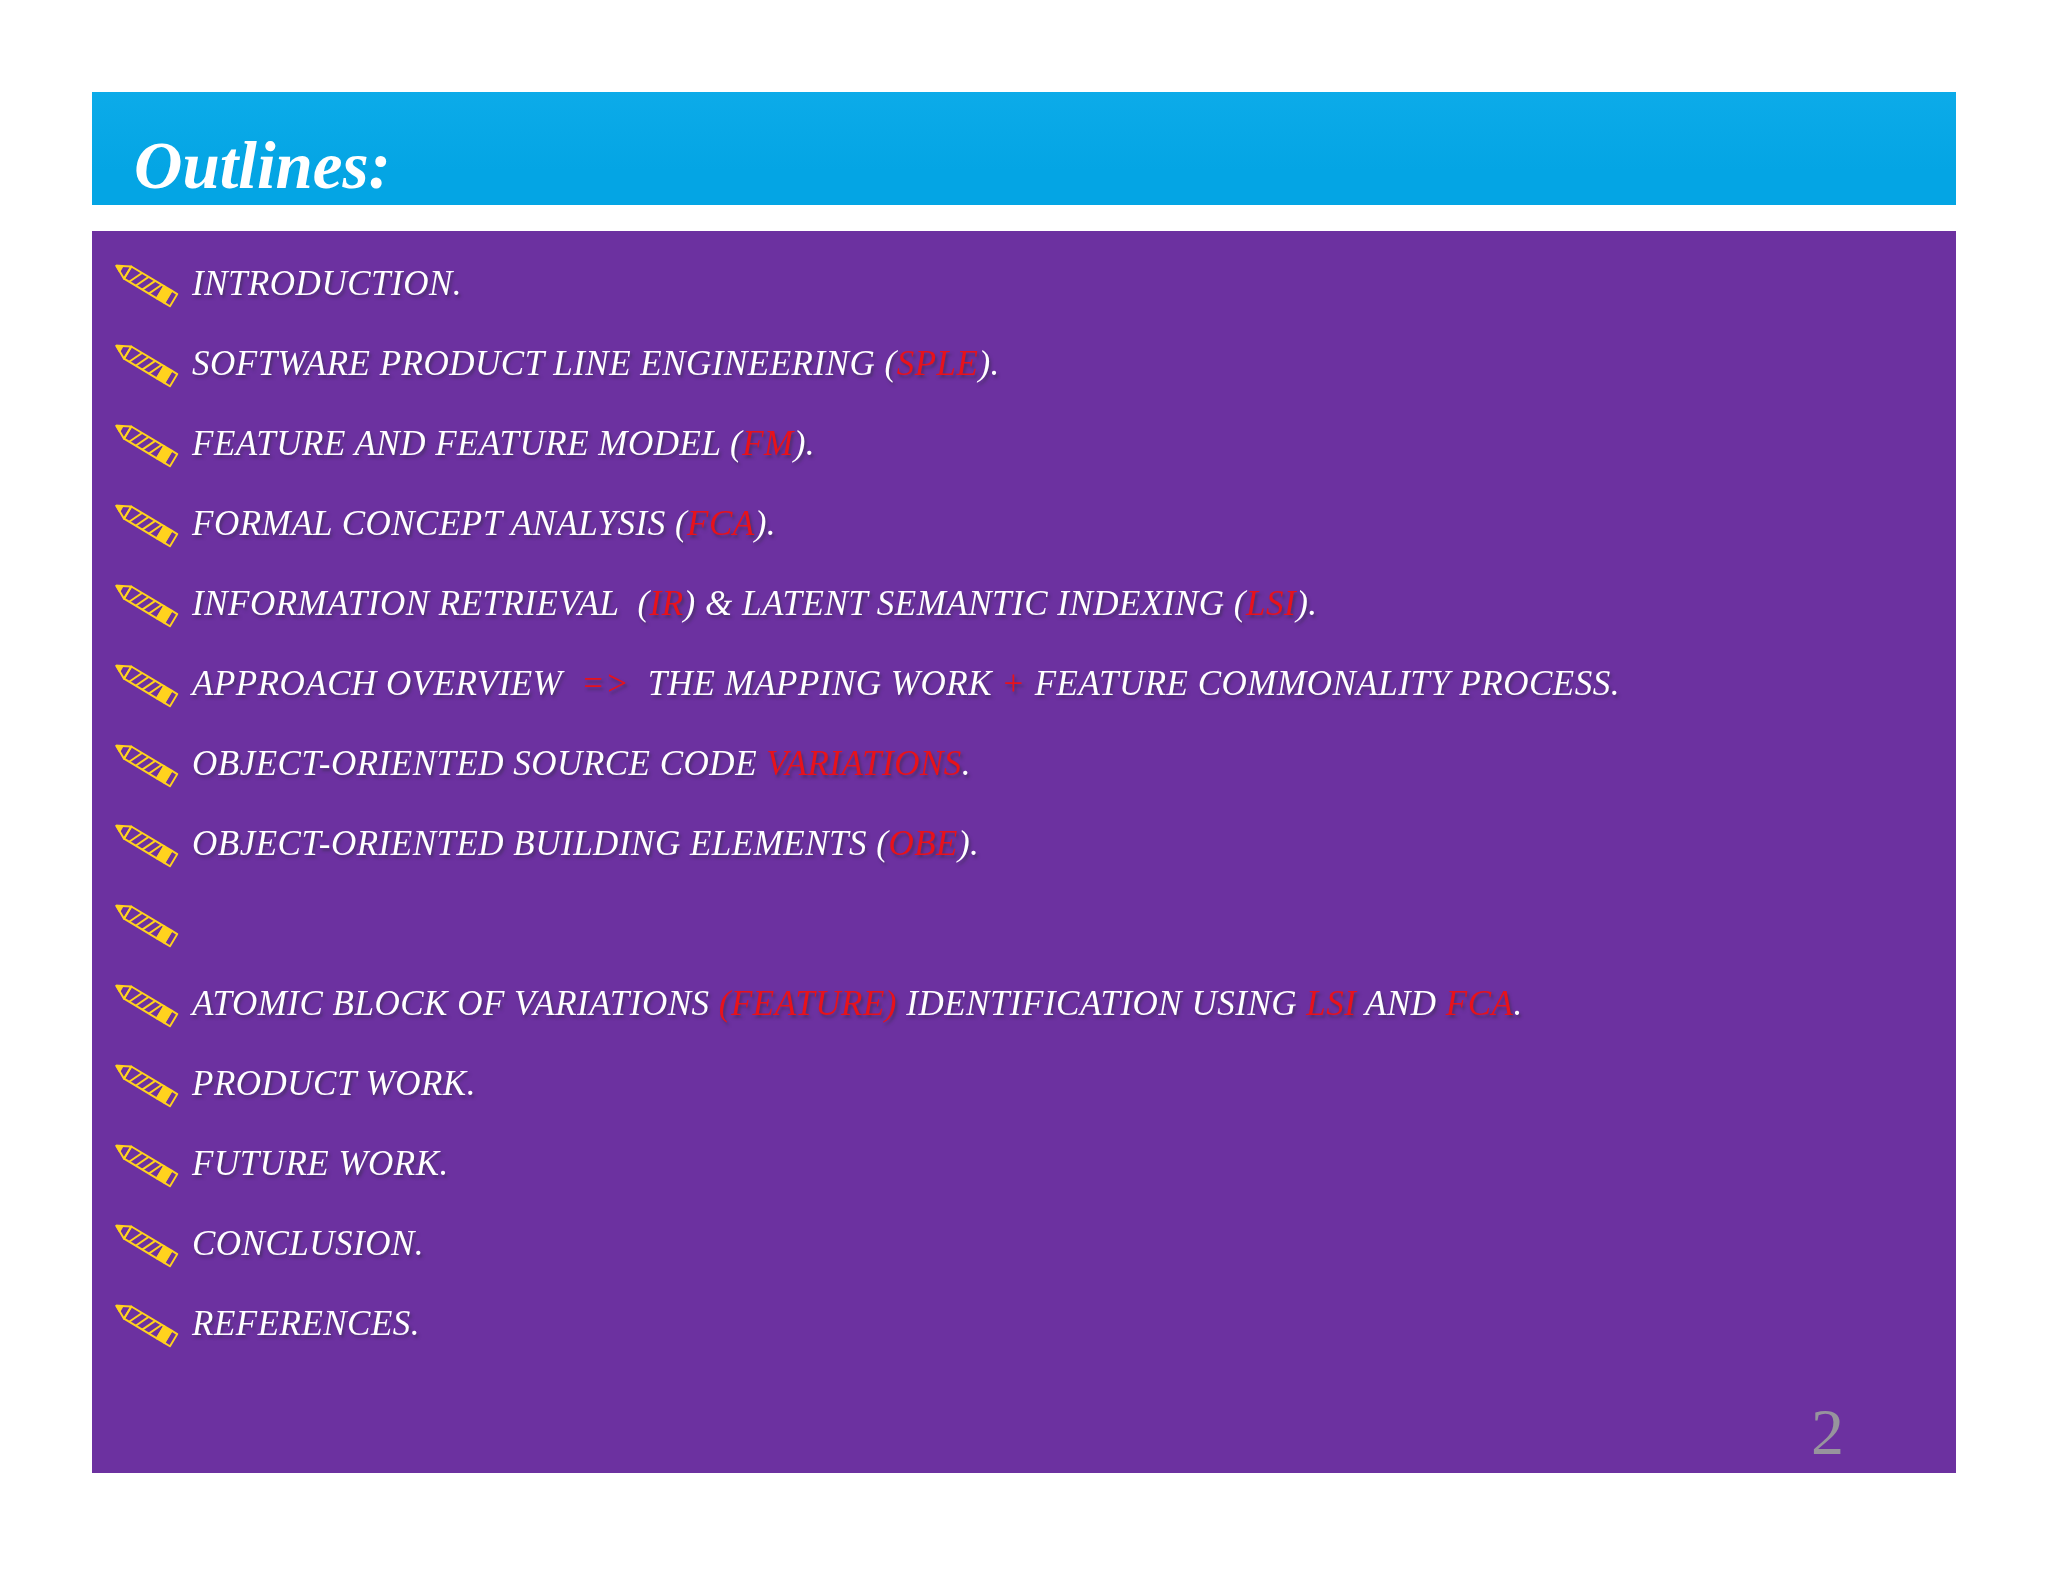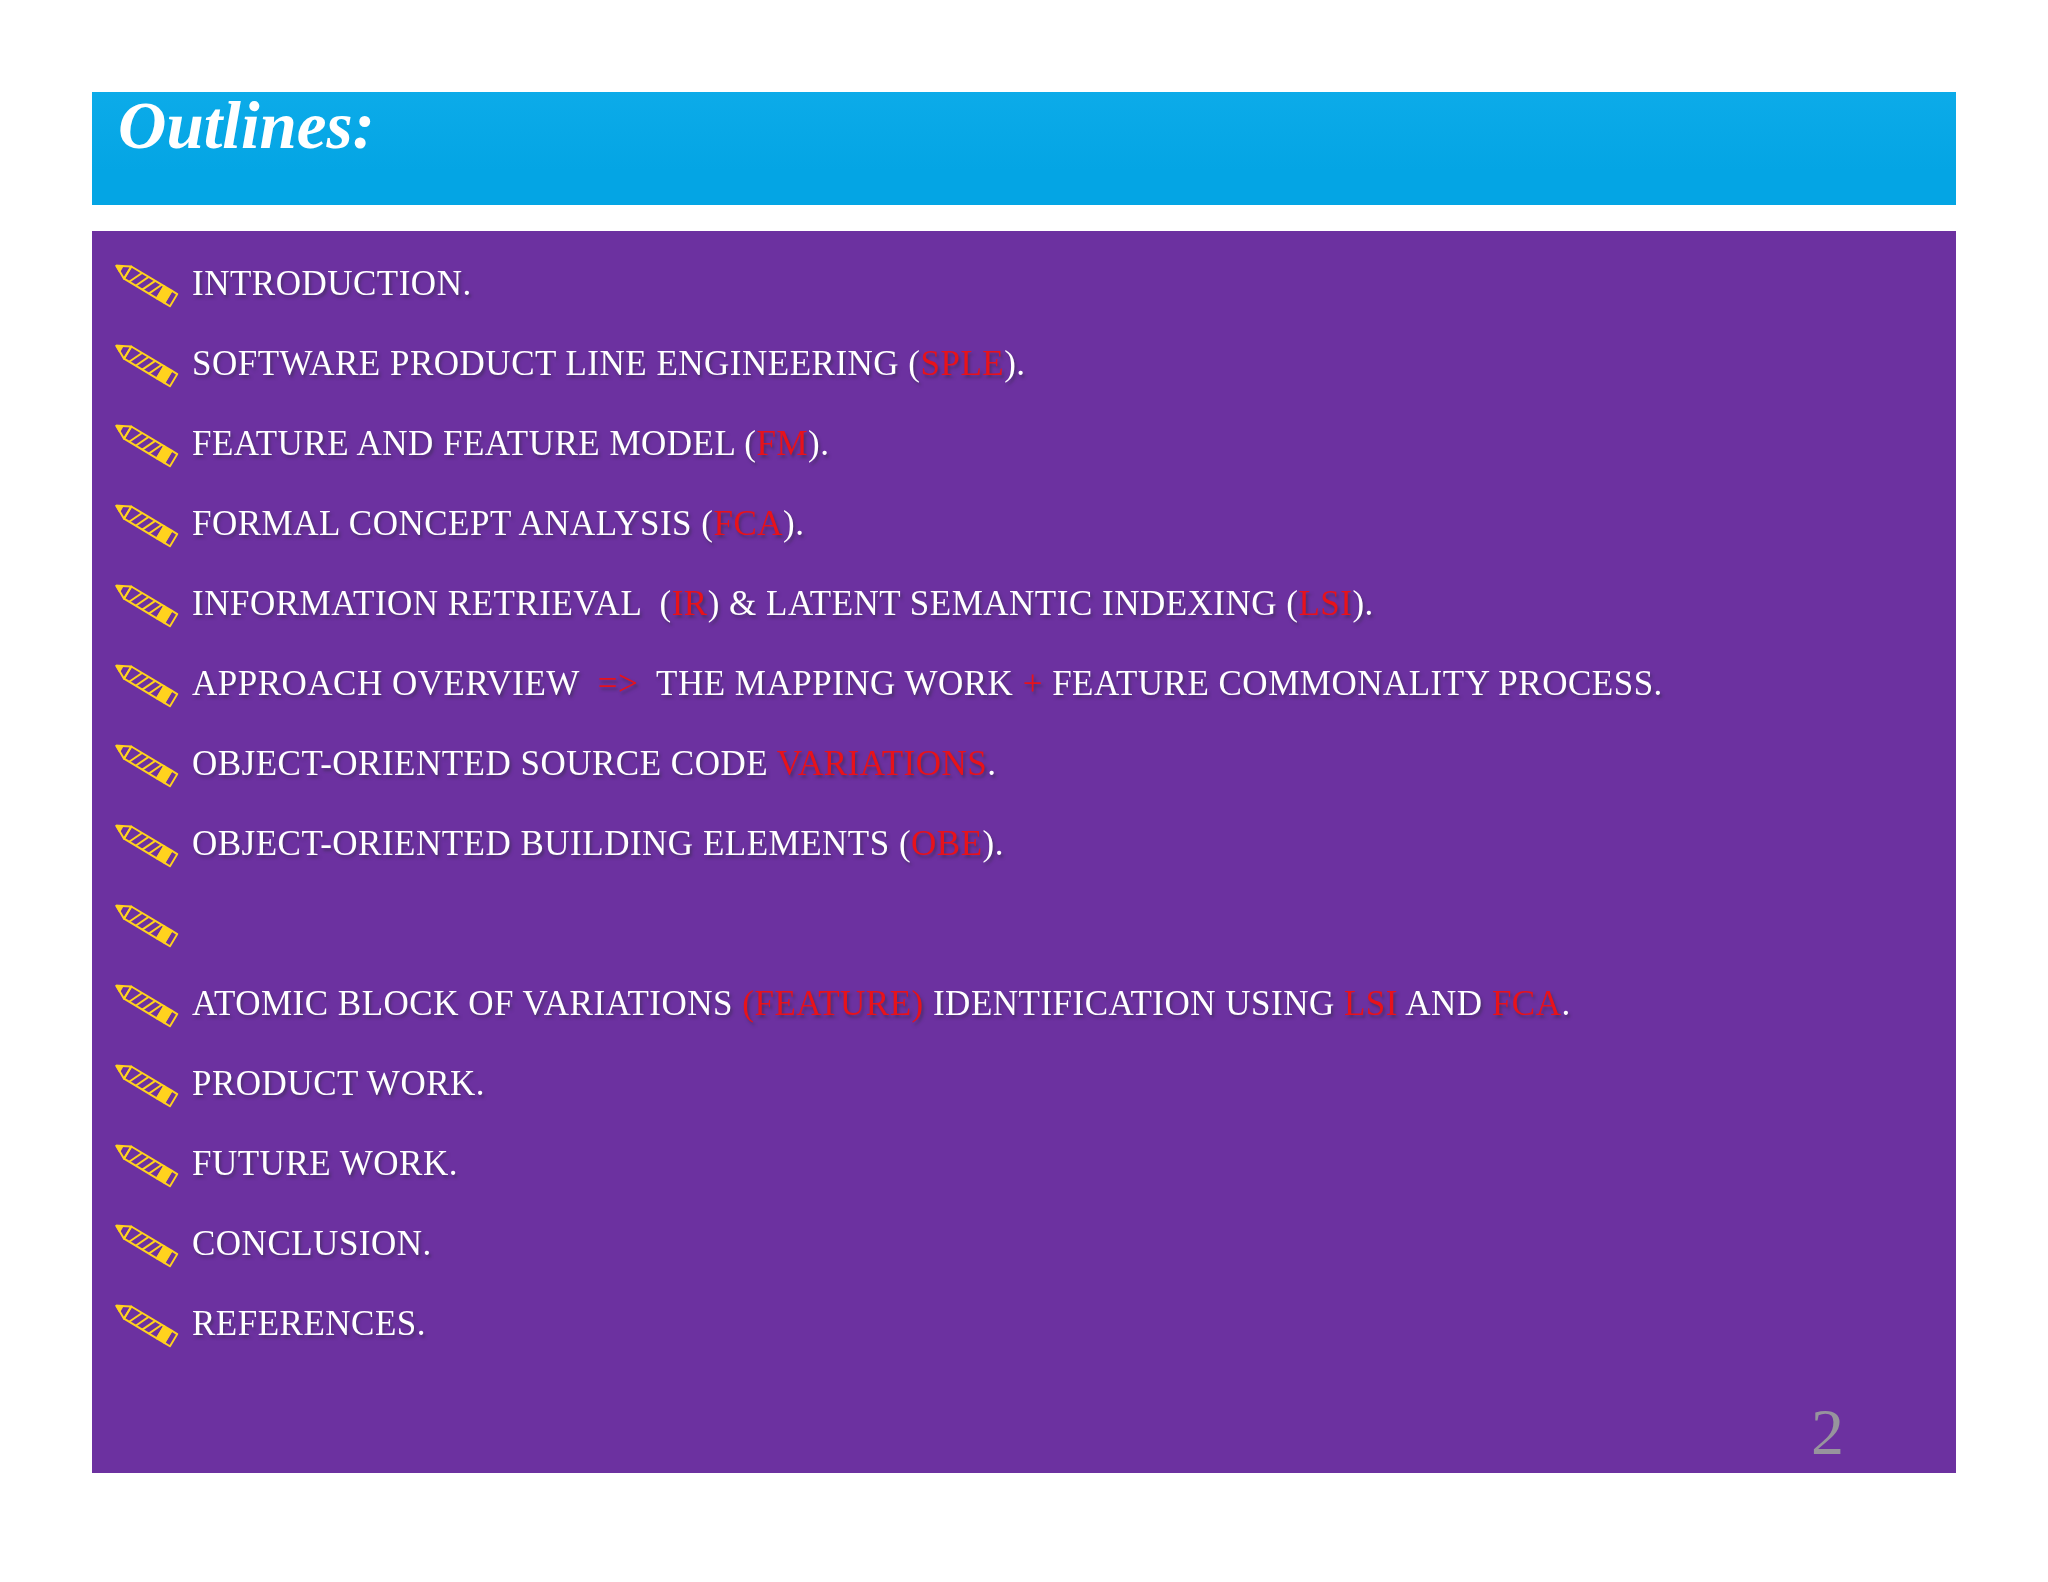--- a/index.html
+++ b/index.html
@@ -12,23 +12,23 @@
     position: relative;
     width: 2048px; height: 1582px;
     background: var(--bg, #ffffff);
     overflow: hidden;
   }
   .banner {
     position: absolute;
     left: 92px; top: 92px;
     width: 1864px; height: 113px;
     background: linear-gradient(180deg, #0cabe9 0%, var(--banner, #04a5e4) 70%);
-    display: flex; align-items: flex-start;
+    display: flex; align-items: flex-end;
     box-sizing: border-box;
-    padding-left: 26px; padding-bottom: 6px;
+    padding-left: 42px; padding-bottom: 6px;
   }
   .banner-title {
     font-style: italic; font-weight: bold;
     font-size: 67px; line-height: 1;
     color: var(--title-text, #ffffff);
   }
   .panel {
     position: absolute;
     left: 92px; top: 231px;
     width: 1864px; height: 1242px;
@@ -46,20 +46,21 @@
     width: 70px; height: 56px;
     flex: 0 0 70px;
     margin-right: 12px;
     display: flex; align-items: center; justify-content: center;
   }
   .pencil svg {
     transform: rotate(31deg);
     overflow: visible;
   }
   .item-text {
+    font-style: italic;
     font-size: 35px; line-height: 1;
     color: var(--body-text, #ffffff);
     white-space: pre-wrap;
     text-shadow: 2px 3px 3px rgba(55,45,75,0.55);
     letter-spacing: 0.5px;
   }
   .seg { color: var(--body-text, #ffffff); }
   .seg.hl { color: var(--highlight, #e8121a); }
   .page-number {
     position: absolute;

